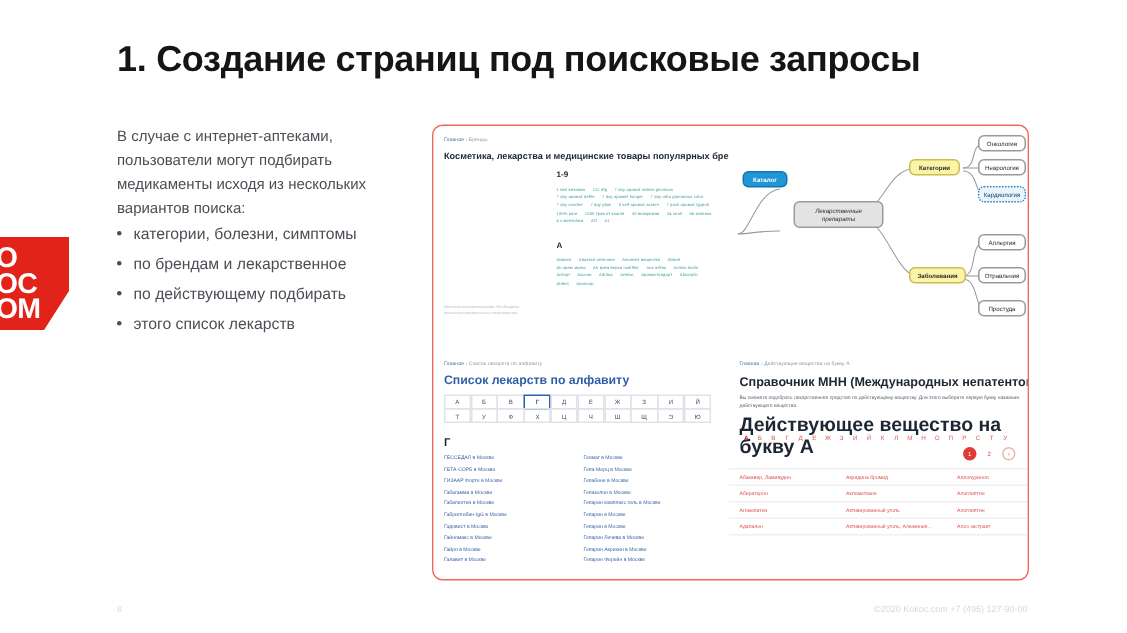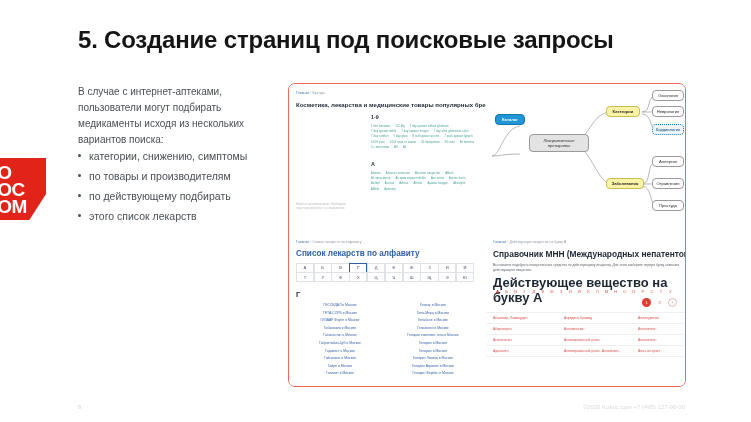--- a/index.html
+++ b/index.html
@@ -43,21 +43,21 @@
   }
   
   .frame{
     position:absolute;left:288px;top:83px;width:396px;height:302px;
     border:1.2px solid #f0675a;border-radius:7px;background:#fff;
     overflow:hidden;
   }
   .pane{position:absolute;background:#fff;}
   .pane-tl{left:0;top:0;width:197px;height:148px;border-right:1px solid #ececec;border-bottom:1px solid #ececec;}
   .pane-tr{left:197px;top:0;width:199px;height:148px;border-bottom:1px solid #ececec;}
-  .pane-bl{left:0;top:148px;width:197px;height:154px;border-right:1px solid #ececec;text-align:center;}
+  .pane-bl{left:0;top:148px;width:197px;height:154px;border-right:1px solid #ececec;}
   .pane-br{left:197px;top:148px;width:199px;height:154px;}
   
   .crumb{font-size:3.3px;color:#8c96a0;letter-spacing:.1px;}
   .crumb b{color:#3a6ea8;font-weight:400;}
   
   .tl-crumb{position:absolute;left:7px;top:7px;}
   .tl-h1{position:absolute;left:7px;top:17px;font-size:6.1px;font-weight:700;color:#1d2733;white-space:nowrap;}
   .promo{
     position:absolute;left:7px;top:30px;width:66px;height:86px;
     background:linear-gradient(160deg,#7c3ddb 0%,#6b2fd0 55%,#5a24bd 100%);
@@ -124,26 +124,26 @@
 <body>
 
 <div class="logo">
   <div class="logo-txt">
     <div>KO</div>
     <div>KOC</div>
     <div>COM</div>
   </div>
 </div>
 
-<div class="slide-title">5. Создание страниц под поисковые запросы</div>
+<div class="slide-title">1. Создание страниц под поисковые запросы</div>
 
 <div class="lead">В случае с интернет-аптеками, пользователи могут подбирать медикаменты исходя из нескольких вариантов поиска:</div>
 <ul class="bullets">
-  <li>категории, снижению, симптомы</li>
-  <li>по товары и производителям</li>
+  <li>категории, болезни, симптомы</li>
+  <li>по брендам и лекарственное</li>
   <li>по действующему подбирать</li>
   <li>этого список лекарств</li>
 </ul>
 
 <div class="frame">
 
   <div class="pane pane-tl">
     <div class="crumb tl-crumb">
       <b>Главная</b>
       <span>›</span>

